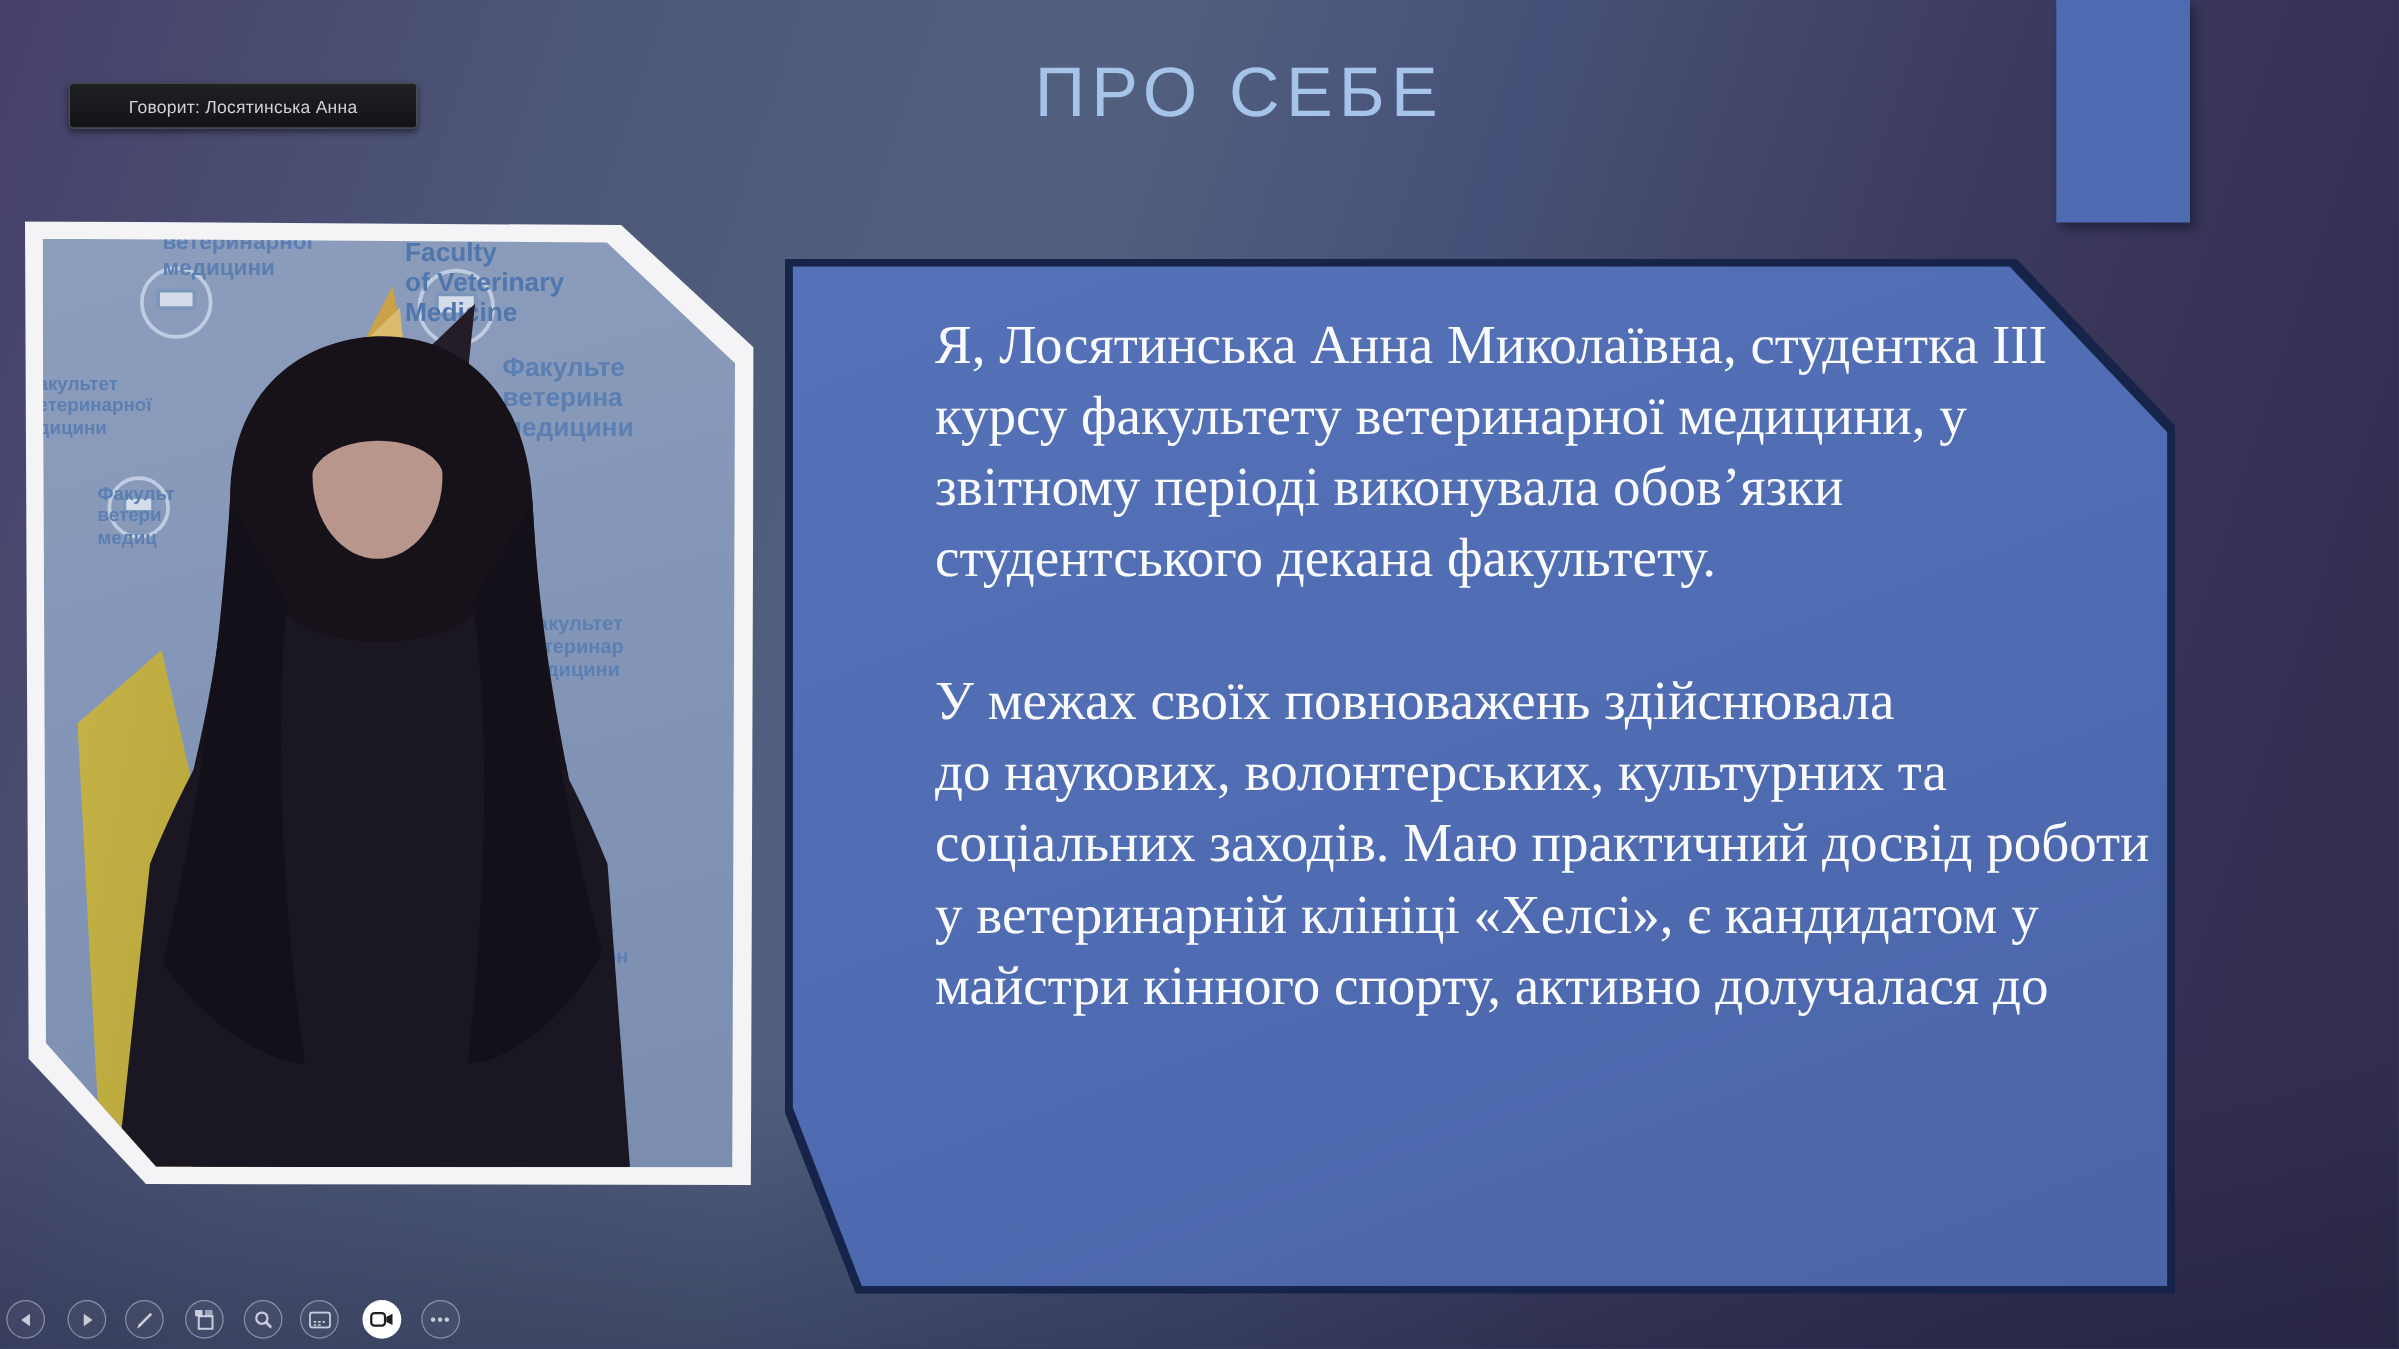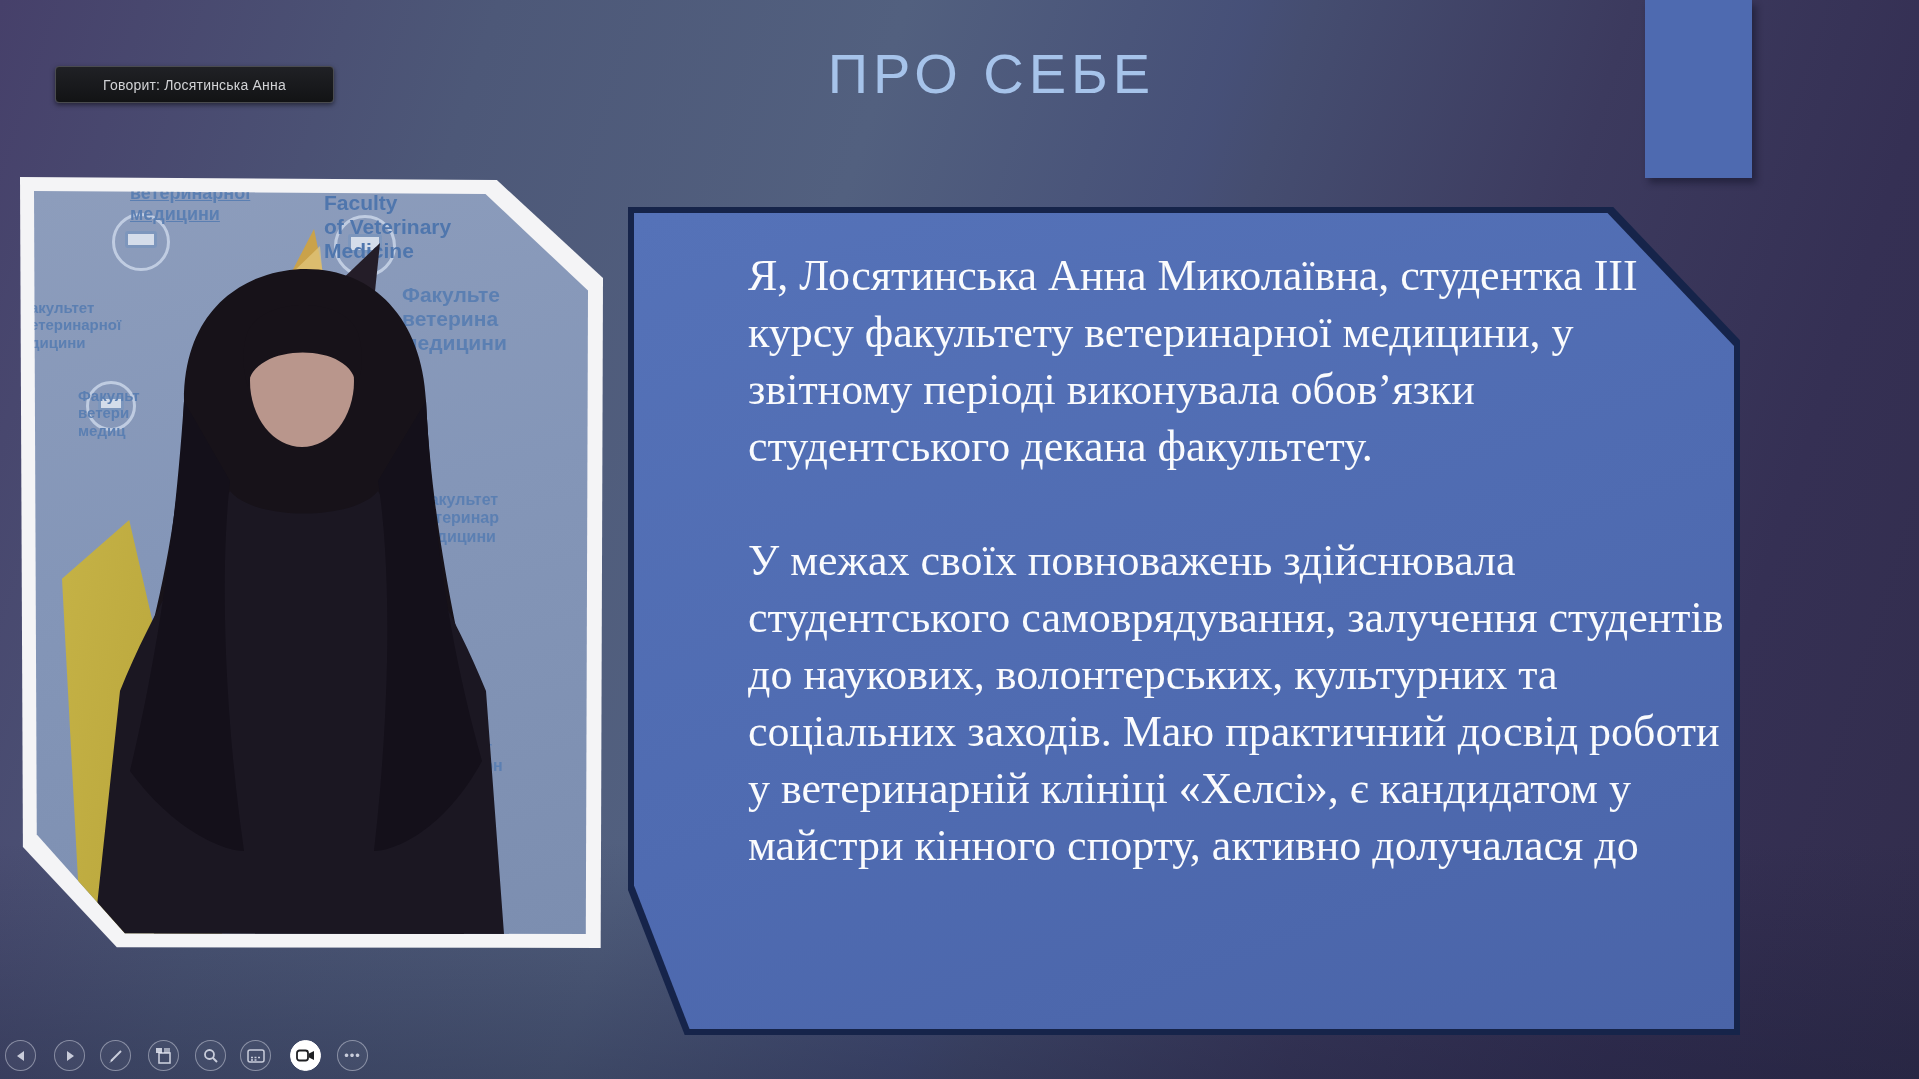--- a/index.html
+++ b/index.html
@@ -93,21 +93,21 @@
 
   <div class="photo-frame">
     <div class="photo-inner">
 
       <div class="logo-circle" style="left:78px;top:22px;width:52px;height:52px;"></div>
       <div class="logo-circle" style="left:300px;top:24px;width:56px;height:56px;"></div>
       <div class="logo-circle" style="left:52px;top:190px;width:44px;height:44px;"></div>
       <div class="logo-circle" style="left:328px;top:382px;width:46px;height:46px;"></div>
       <div class="logo-circle" style="left:318px;top:560px;width:40px;height:40px;"></div>
 
-      <div class="banner-text" style="left:96px;top:-8px;font-size:18px;text-decoration:underline;">ветеринарної
+      <div class="banner-text" style="left:96px;top:-8px;font-size:18px;">ветеринарної
 медицини</div>
       <div class="banner-text" style="left:290px;top:0px;font-size:21px;color:#4f76ad;">Faculty
 of Veterinary
 Medicine</div>
       <div class="banner-text" style="left:368px;top:92px;font-size:21px;">Факульте
 ветерина
 медицини</div>
       <div class="banner-text" style="left:-4px;top:108px;font-size:15px;">акультет
 етеринарної
 дицини</div>
@@ -151,21 +151,20 @@
 
   <div class="textbox-outer">
     <div class="textbox-inner">
       <div class="body-text">
           <div class="txt-line">Я, Лосятинська Анна Миколаївна, студентка ІІІ</div>
           <div class="txt-line">курсу факультету ветеринарної медицини, у</div>
           <div class="txt-line">звітному періоді виконувала обов’язки</div>
           <div class="txt-line">студентського декана факультету.</div>
           <div class="txt-line">&nbsp;</div>
           <div class="txt-line">У межах своїх повноважень здійснювала</div>
-          <div class="txt-line">студентського самоврядування, залучення студентів</div>
           <div class="txt-line">до наукових, волонтерських, культурних та</div>
           <div class="txt-line">соціальних заходів. Маю практичний досвід роботи</div>
           <div class="txt-line">у ветеринарній клініці «Хелсі», є кандидатом у</div>
           <div class="txt-line">майстри кінного спорту, активно долучалася до</div>
         </div>
     </div>
   </div>
 
   <div class="toolbar">
     <div class="tb-btn" style="left:5px;">

